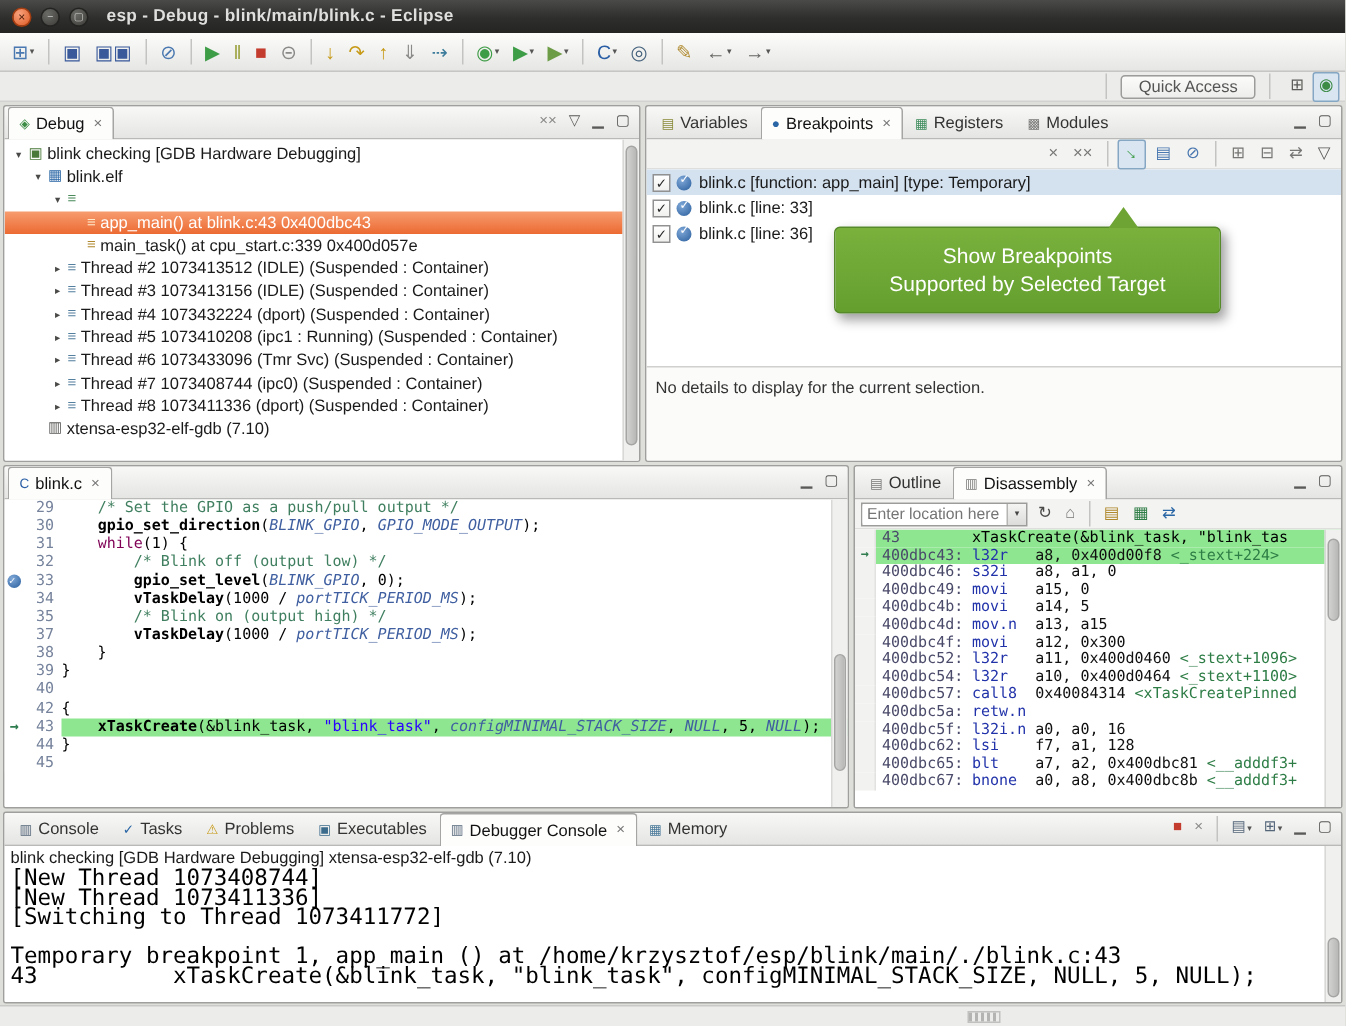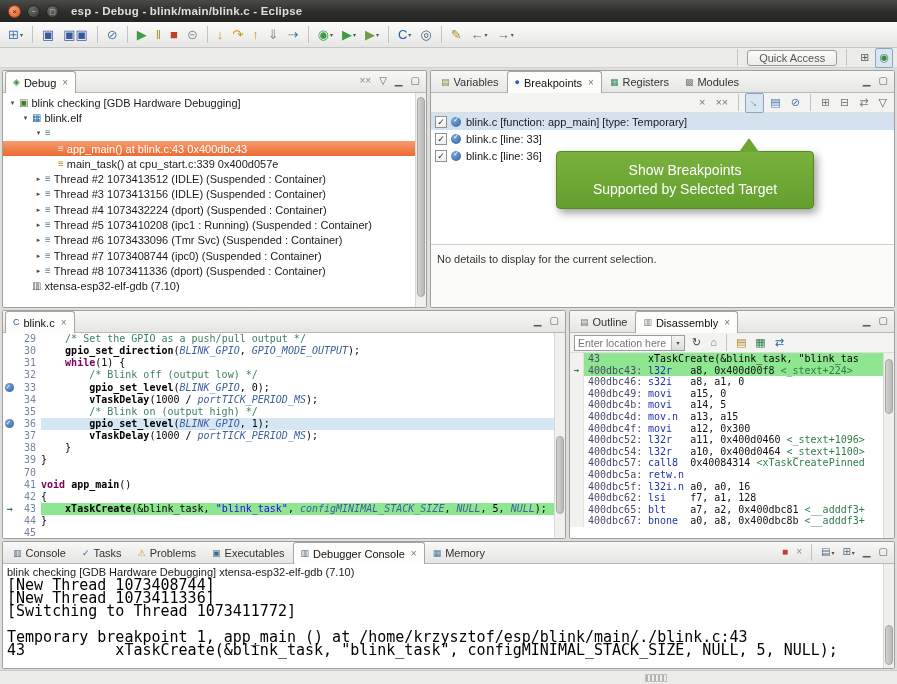--- a/index.html
+++ b/index.html
@@ -89,21 +89,21 @@
 
   
   #editor-body{height:206px;overflow:hidden;}
   .crow{display:flex;height:12.15px;font-family:"DejaVu Sans Mono",monospace;font-size:10px;line-height:12px;}
   .ann{width:13px;flex:none;position:relative;background:#fff;}
   .lnum{width:25px;flex:none;text-align:right;padding-right:5px;color:#76839c;background:#fff;}
   .ctext{flex:1;white-space:pre;color:#000;}
   .crow.hl-green .ctext{background:#8ee690;}
   .crow.hl-blue .ctext{background:#d6e7f4;}
   .tk-cm{color:#3F7F5F;}
-  .tk-kw{color:#7F0055;font-weight:bold;}
+  .tk-kw{color:#7F0055;font-weight:normal;}
   .tk-fn{font-weight:bold;color:#000;}
   .tk-mc{font-style:italic;color:#3F5FA0;}
   .tk-st{color:#2A00FF;}
   .tk-pl{color:#000;}
   .bp-dot{position:absolute;left:2px;top:1px;width:9px;height:9px;border-radius:50%;
     background:radial-gradient(circle at 35% 30%,#7fa8d8,#2a5e9c);}
   .bp-dot::after{content:"✓";position:absolute;left:1px;top:-2px;font-size:7px;color:#fff;}
   .ip-arrow{color:#2f7d4f;font-weight:bold;font-size:10px;line-height:12px;text-align:center;}
 
   
@@ -477,51 +477,39 @@
           <div class="crow">
             <span class="ann"></span>
             <span class="lnum">34</span>
             <span class="ctext"><span class="tk-pl">        </span><span class="tk-fn">vTaskDelay</span><span class="tk-pl">(1000 / </span><span class="tk-mc">portTICK_PERIOD_MS</span><span class="tk-pl">);</span></span>
           </div>
           <div class="crow">
             <span class="ann"></span>
             <span class="lnum">35</span>
             <span class="ctext"><span class="tk-pl">        </span><span class="tk-cm">/* Blink on (output high) */</span></span>
           </div>
-          <div class="crow hl-blue">
-            <span class="ann">
-              <span class="bp-dot"></span>
-            </span>
-            <span class="lnum">36</span>
-            <span class="ctext"><span class="tk-pl">        </span><span class="tk-fn">gpio_set_level</span><span class="tk-pl">(</span><span class="tk-mc">BLINK_GPIO</span><span class="tk-pl">, 1);</span></span>
-          </div>
           <div class="crow">
             <span class="ann"></span>
             <span class="lnum">37</span>
             <span class="ctext"><span class="tk-pl">        </span><span class="tk-fn">vTaskDelay</span><span class="tk-pl">(1000 / </span><span class="tk-mc">portTICK_PERIOD_MS</span><span class="tk-pl">);</span></span>
           </div>
           <div class="crow">
             <span class="ann"></span>
             <span class="lnum">38</span>
             <span class="ctext"><span class="tk-pl">    }</span></span>
           </div>
           <div class="crow">
             <span class="ann"></span>
             <span class="lnum">39</span>
             <span class="ctext"><span class="tk-pl">}</span></span>
           </div>
           <div class="crow">
             <span class="ann"></span>
-            <span class="lnum">70</span>
+            <span class="lnum">40</span>
             <span class="ctext"></span>
-          </div>
-          <div class="crow">
-            <span class="ann"></span>
-            <span class="lnum">41</span>
-            <span class="ctext"><span class="tk-kw">void</span><span class="tk-pl"> </span><span class="tk-fn">app_main</span><span class="tk-pl">()</span></span>
           </div>
           <div class="crow">
             <span class="ann"></span>
             <span class="lnum">42</span>
             <span class="ctext"><span class="tk-pl">{</span></span>
           </div>
           <div class="crow hl-green">
             <span class="ann ip-arrow">→</span>
             <span class="lnum">43</span>
             <span class="ctext"><span class="tk-pl">    </span><span class="tk-fn">xTaskCreate</span><span class="tk-pl">(&amp;blink_task, </span><span class="tk-st">"blink_task"</span><span class="tk-pl">, </span><span class="tk-mc">configMINIMAL_STACK_SIZE</span><span class="tk-pl">, </span><span class="tk-mc">NULL</span><span class="tk-pl">, 5, </span><span class="tk-mc">NULL</span><span class="tk-pl">);</span></span>

